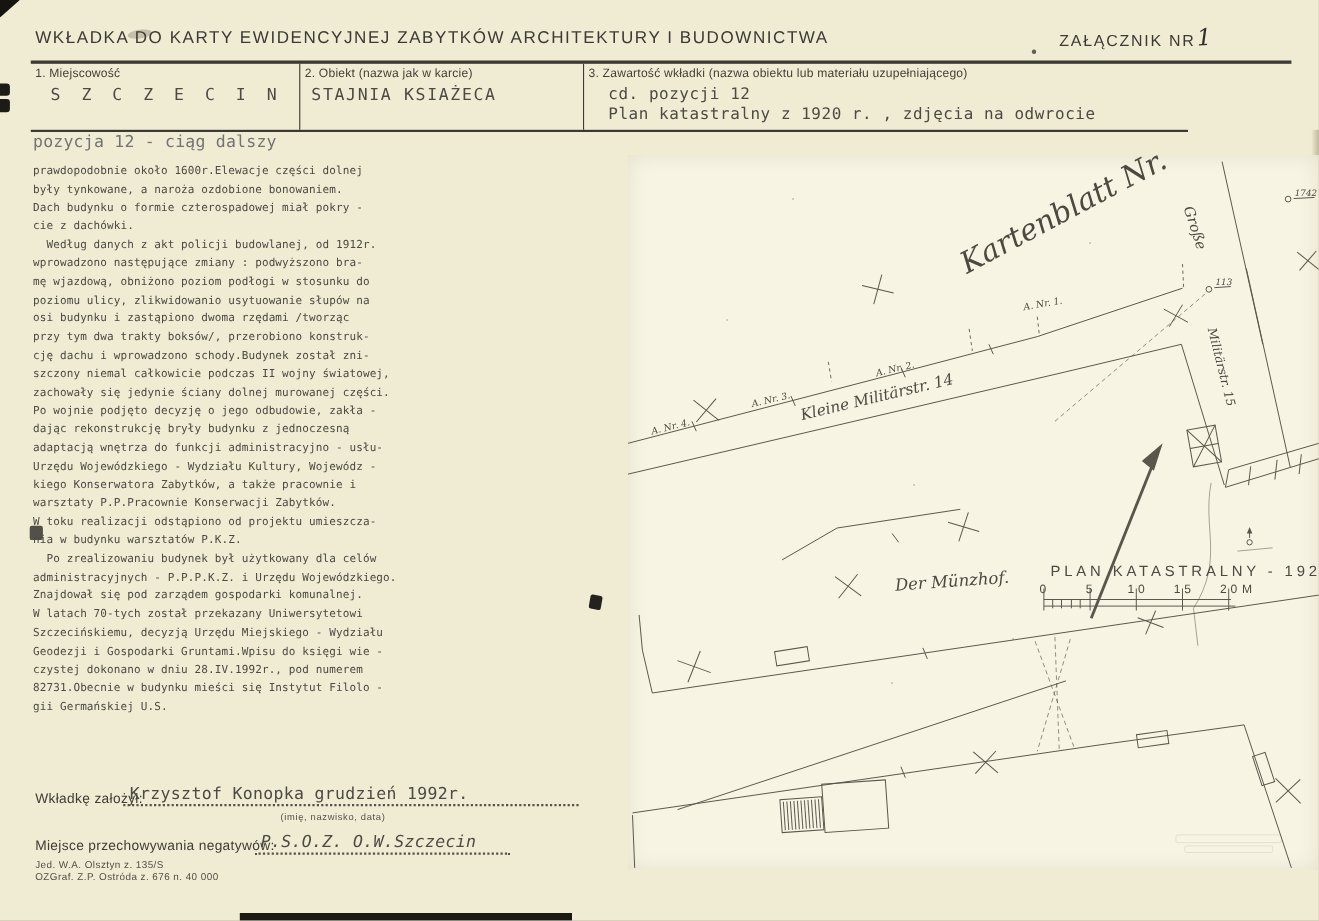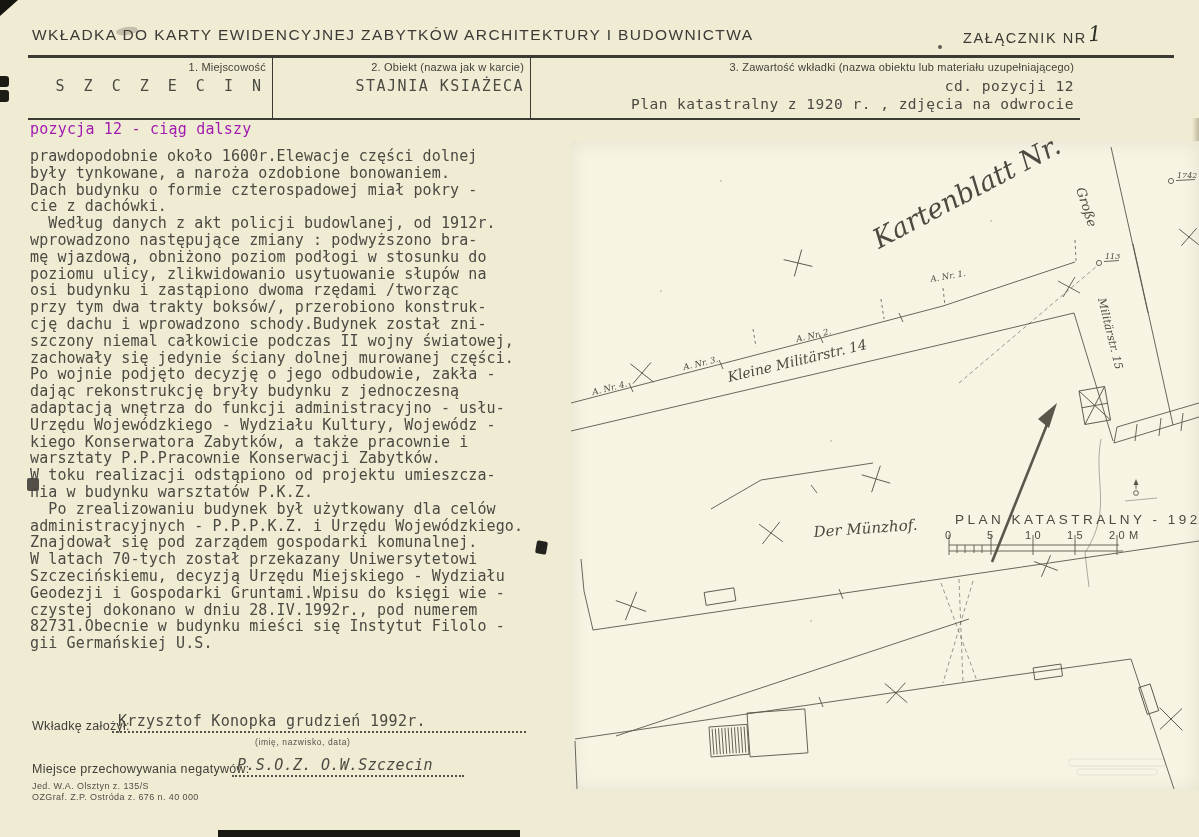--- a/index.html
+++ b/index.html
@@ -7,34 +7,34 @@
         font-family:"Liberation Sans",sans-serif;color:#3b3a35;}
   
   .title{position:absolute;left:32px;top:26px;font-size:15.5px;letter-spacing:1.4px;color:#3b3a35;}
   .zal{position:absolute;left:963px;top:30px;font-size:14.5px;letter-spacing:1.6px;color:#3b3a35;}
   .zal-num{position:absolute;left:1088px;top:22px;font-family:"DejaVu Serif",serif;font-style:italic;
            font-size:21px;color:#2e2d28;transform:rotate(-3deg);}
   .rule{position:absolute;left:28px;top:55px;width:1146px;height:2.5px;background:#3c3a34;}
   
   .tbl{position:absolute;left:28px;top:57.5px;width:1052px;height:60px;display:flex;
        border-bottom:2px solid #3c3a34;}
-  .cell{position:relative;height:100%;box-sizing:border-box;padding:3px 6px 0 4px;text-align:right;}
+  .cell{position:relative;height:100%;box-sizing:border-box;padding:3px 6px 0 4px;}
   .c1{width:245px;border-right:1.6px solid #3c3a34;}
   .c2{width:258px;border-right:1.6px solid #3c3a34;}
   .c3{flex:1;}
   .cell-label{font-size:11px;color:#413f39;letter-spacing:.2px;}
   .mono{font-family:"DejaVu Sans Mono",monospace;color:#4b4a43;}
   .v1{margin:4px 0 0 14px;font-size:15px;letter-spacing:5px;}
   .v2{margin:4px 0 0 6px;font-size:15px;letter-spacing:1.5px;}
   .v3a{margin:5px 0 0 18px;font-size:14.5px;letter-spacing:.5px;line-height:17px;}
   .v3b{margin:0 0 0 18px;font-size:14.5px;letter-spacing:.5px;line-height:18px;}
   
   .body-block{position:absolute;left:30px;top:120px;width:548px;}
-  .thead{font-family:"DejaVu Sans Mono",monospace;font-size:15px;color:#a21caf;letter-spacing:.2px;margin-bottom:10px;}
-  .tline{font-family:"DejaVu Sans Mono",monospace;font-size:15px;line-height:16.8px;color:#4b4a43;
+  .thead{font-family:"DejaVu Sans Mono",monospace;font-size:15px;color:#737373;letter-spacing:.2px;margin-bottom:10px;}
+  .tline{font-family:"DejaVu Sans Mono",monospace;font-size:10px;line-height:16.8px;color:#4b4a43;
          letter-spacing:.1px;white-space:pre;}
   
   .map{position:absolute;left:571px;top:141px;width:628px;height:650px;background:#f7f4e4;
        box-shadow:inset 0 0 18px rgba(150,140,100,.18);}
   .map svg{display:block;}
   .ink line,.ink polyline,.ink path,.ink rect,.ink circle{stroke:#5a564b;fill:none;stroke-width:.9;}
   .ink .thick{stroke-width:2.6;}
   .ink .dash{stroke-dasharray:3,3;stroke-width:.8;}
   .ink .dash2{stroke-dasharray:4,3;stroke-width:.7;opacity:.85;}
   .ink .lt{stroke-width:.6;opacity:.8;}

